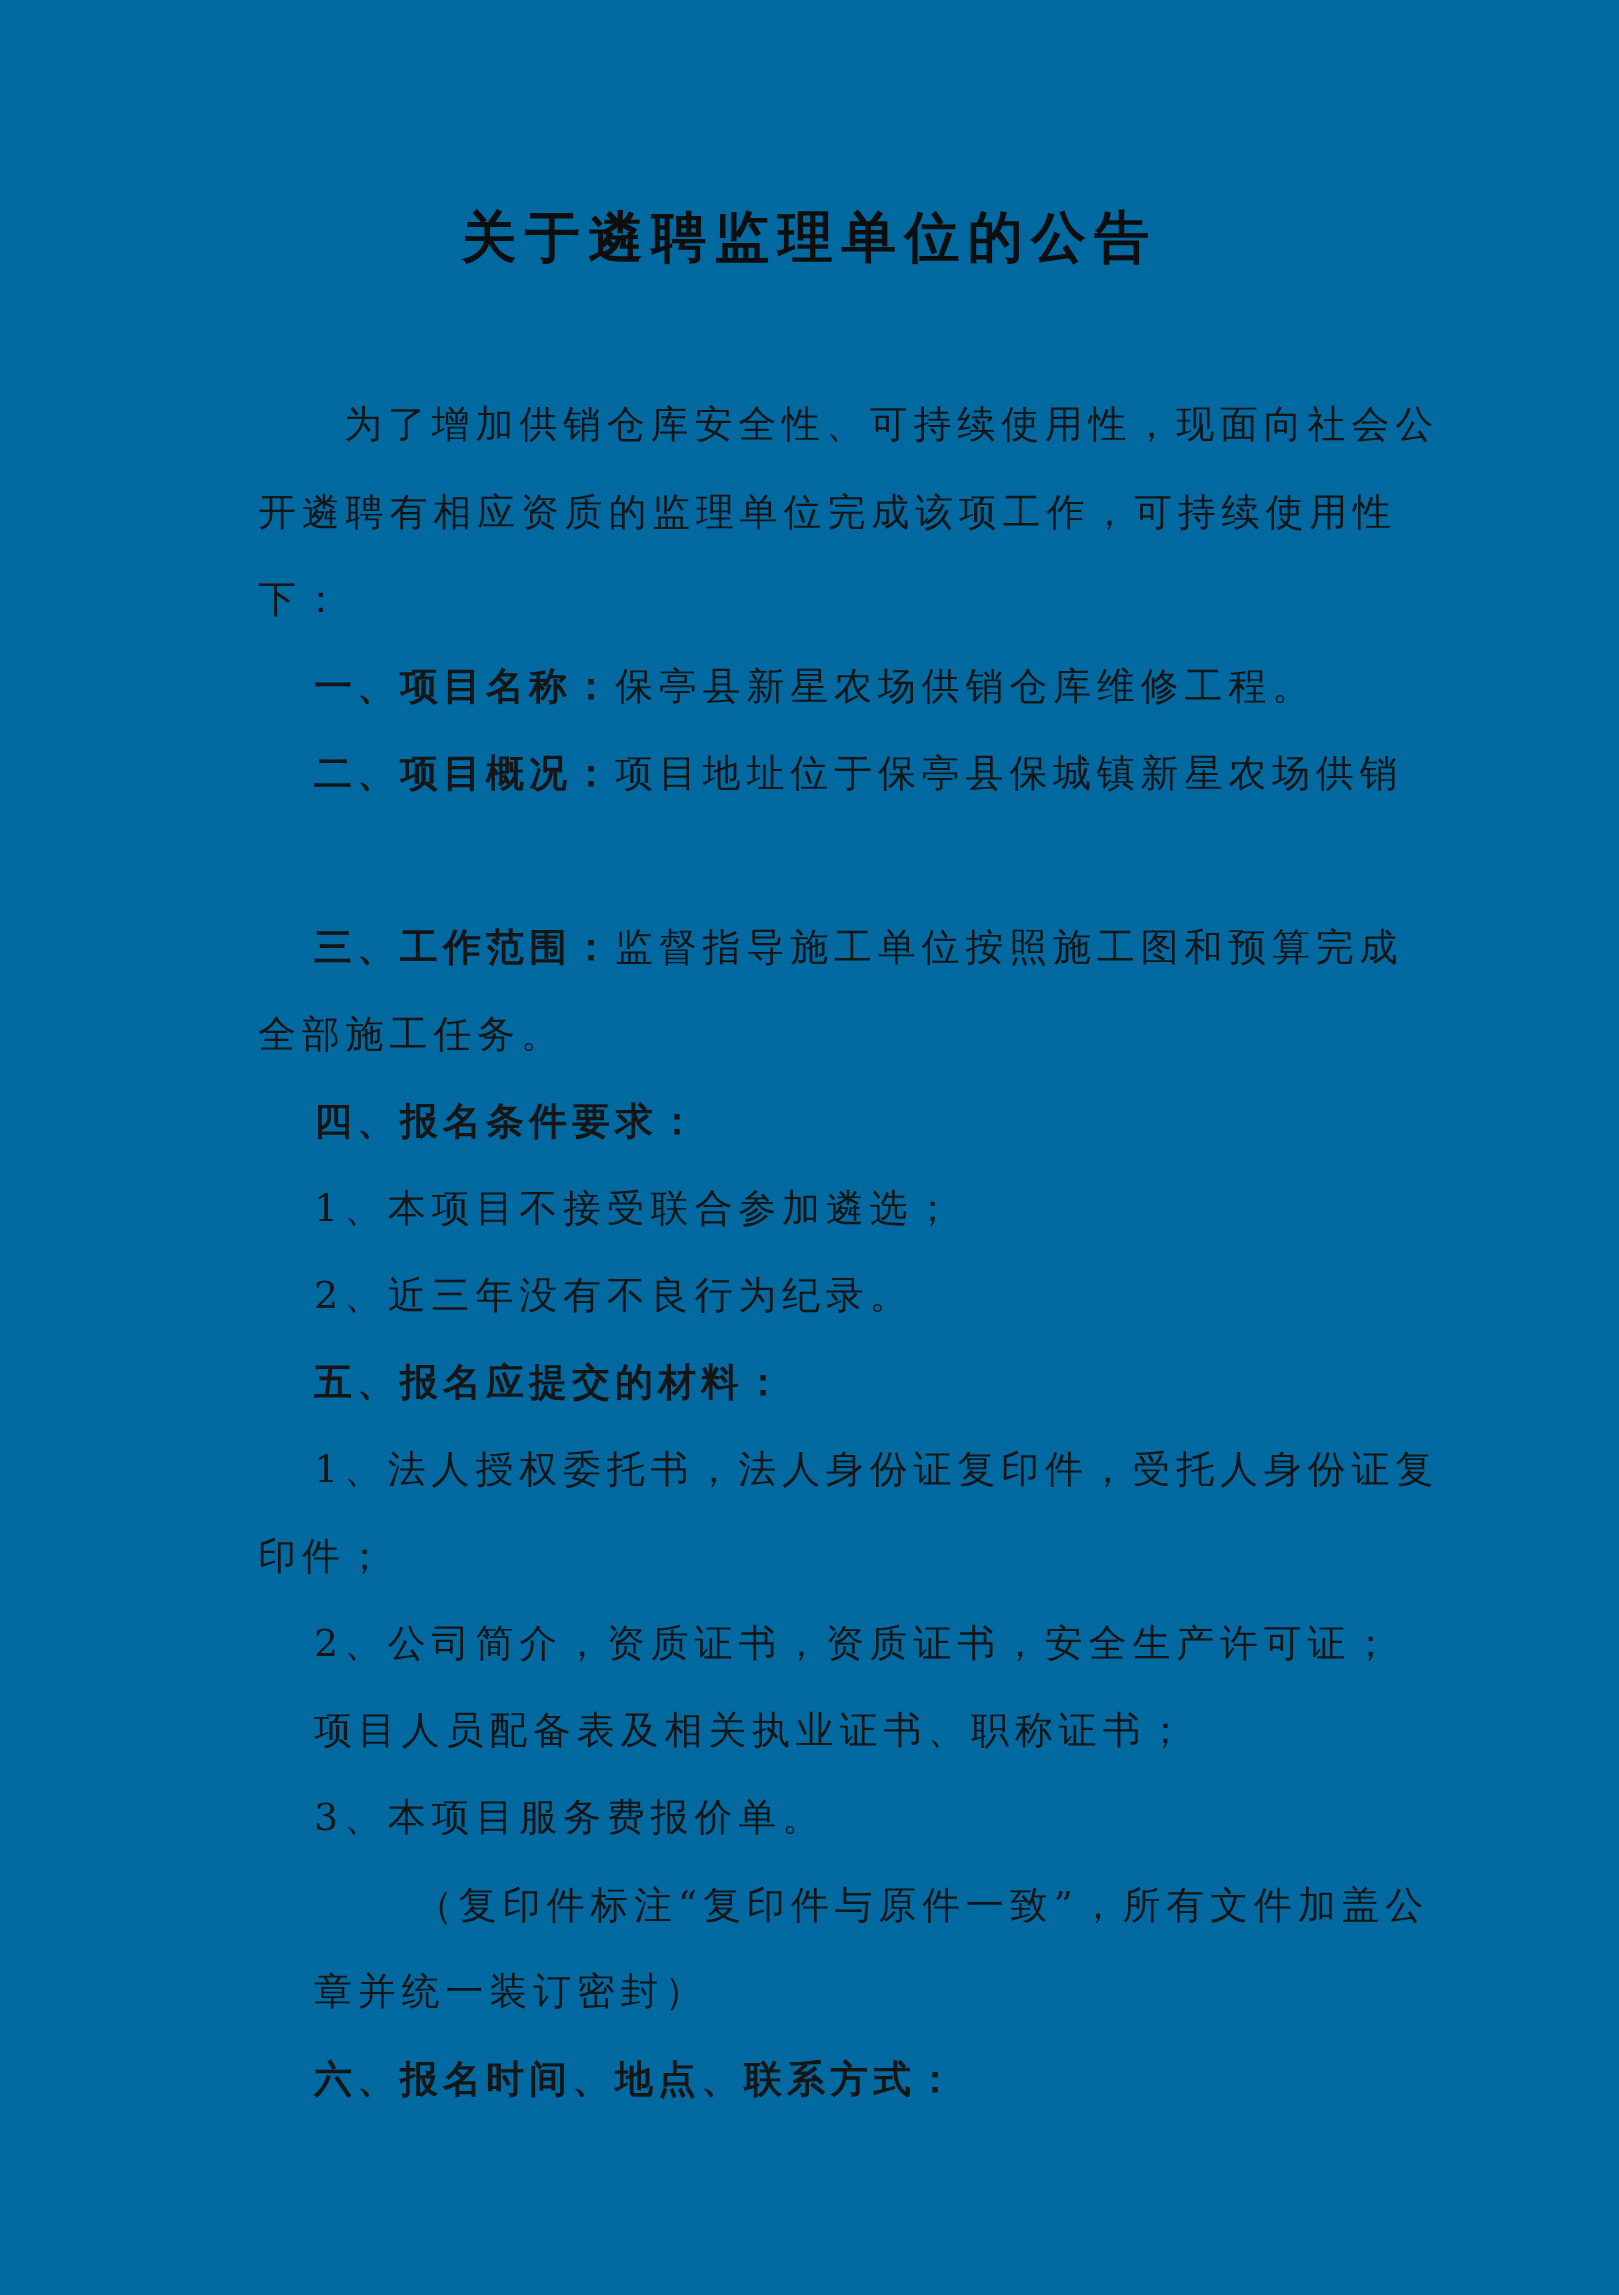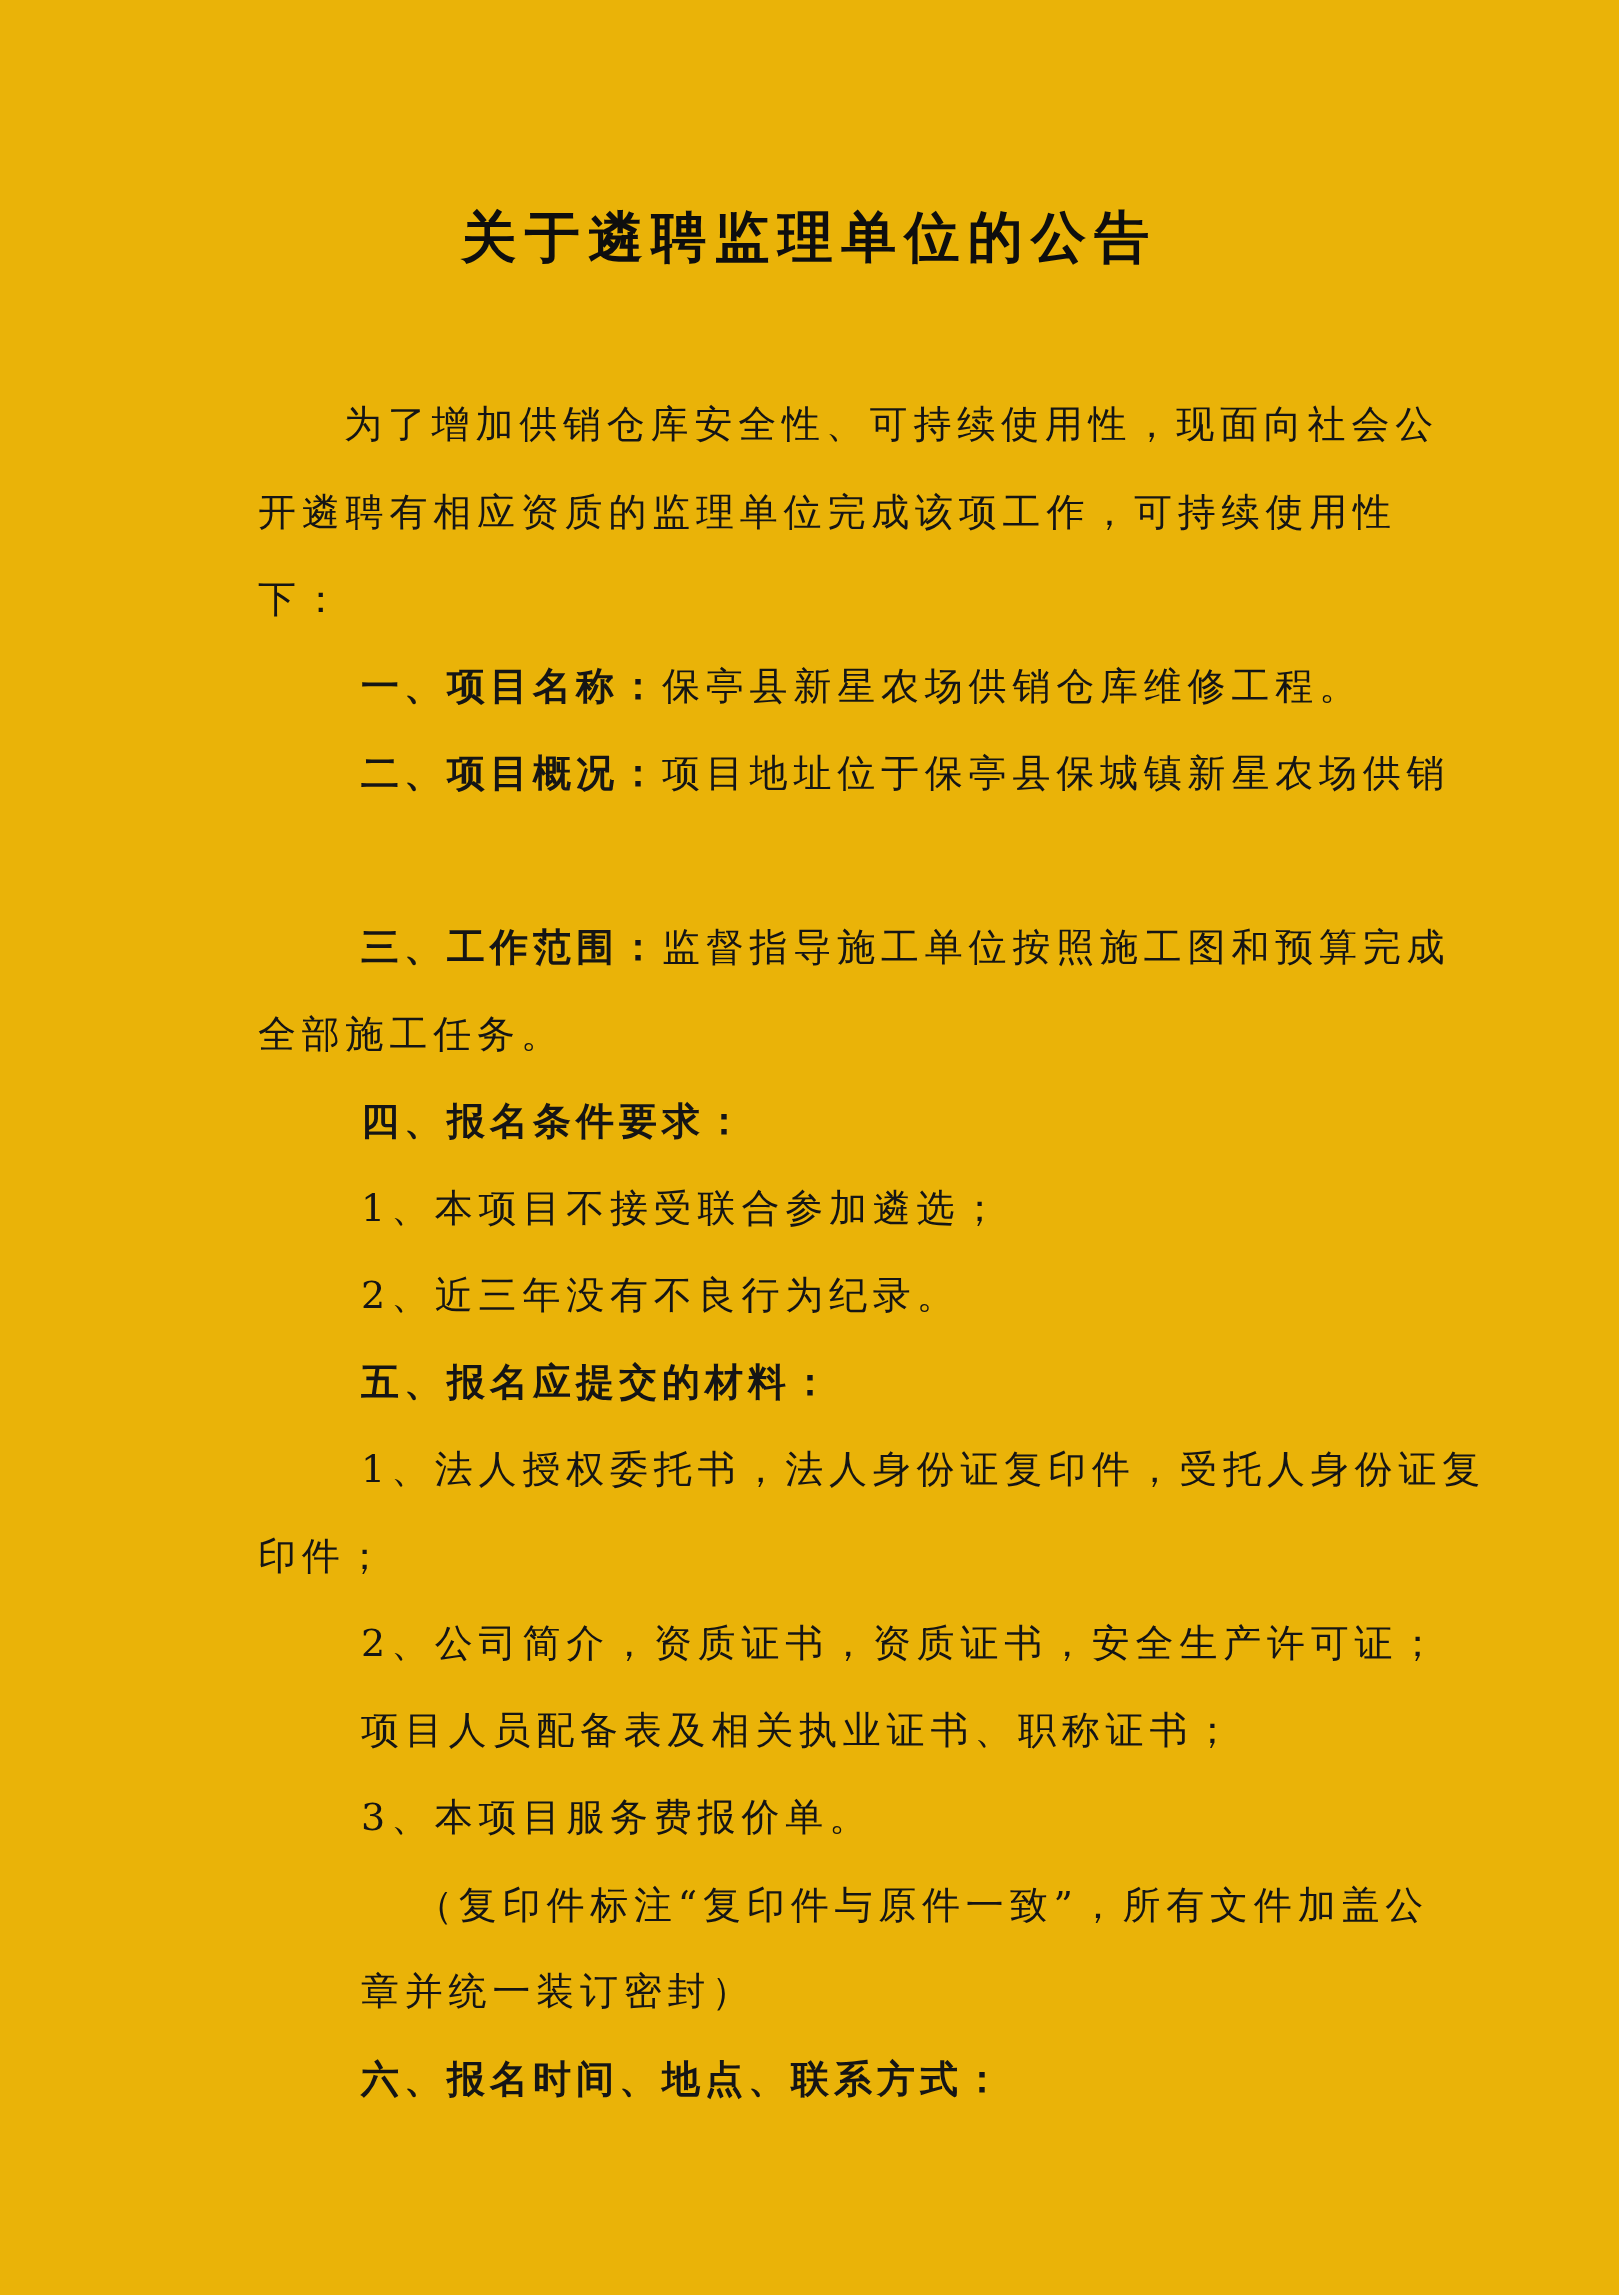--- a/index.html
+++ b/index.html
@@ -1,35 +1,35 @@
 <!DOCTYPE html>
 <html style="font-size:13.3px"><head>
 <meta charset="utf-8">
 <style>
   html, body { margin: 0; padding: 0; background: #ffffff; }
   body { width: 1619px; height: 2295px; position: relative; overflow: hidden; }
   .page {
     position: absolute; left: 0; top: 0; width: 1619px; height: 2295px;
-    background: #eab308; color: #111111;
+    background: #0369a1; color: #111111;
     font-family: "DejaVu Serif", "Liberation Serif", serif;
   }
   .title {
     position: absolute; left: 0; width: 1619px; top: 203px;
     text-align: center; font-size: 55px; line-height: 68px;
     letter-spacing: 8.3px; font-weight: bold; color: #0e0e0e;
     font-family: "DejaVu Sans", "Liberation Sans", sans-serif;
   }
   .line {
     position: absolute; white-space: nowrap;
     font-size: 38px; line-height: 47px; letter-spacing: 5.8px;
     color: #151515;
   }
   .b { font-weight: bold; font-family: "DejaVu Sans", "Liberation Sans", sans-serif; letter-spacing: 5px; }
   .m0 { left: 258px; }
-  .m1 { left: 314px; margin-left: 47px; }
+  .m1 { left: 314px; }
   .m2 { left: 344px; }
   .m3 { left: 373px; margin-left: 42px; }
 </style>
 </head>
 <body>
 
 <div class="page">
 
   <div class="title">关于遴聘监理单位的公告</div>
 

